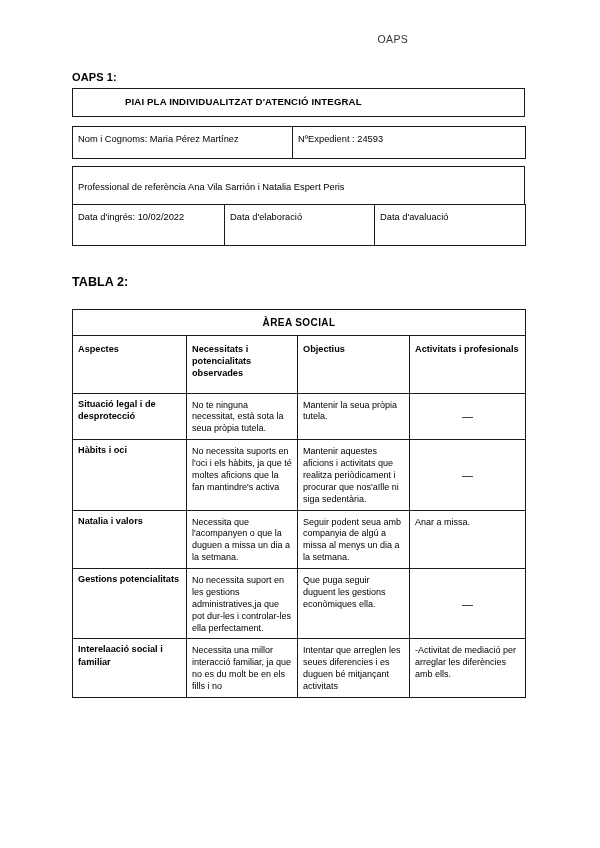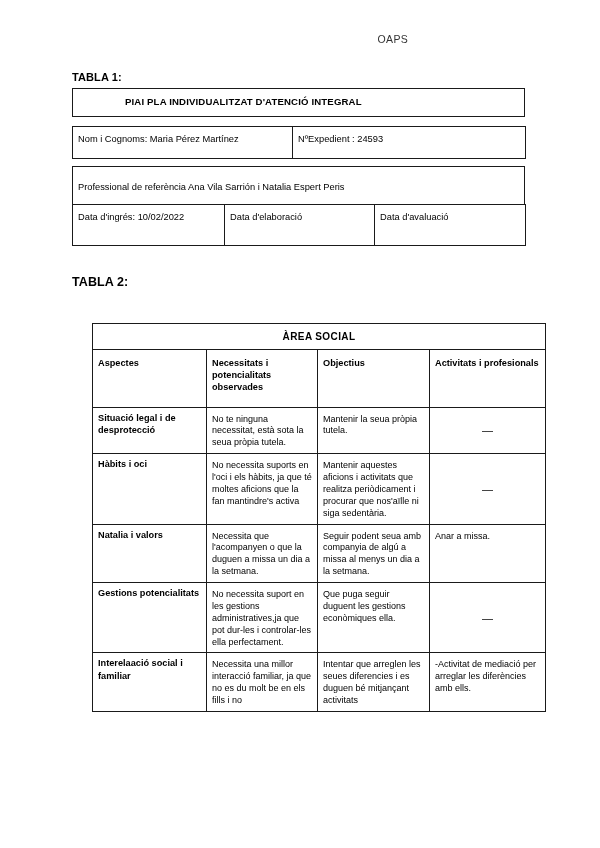--- a/index.html
+++ b/index.html
@@ -73,21 +73,21 @@
   #tbl1-name { top: 126px; padding-left: 20px; }
   #tbl1-name td { height: 21px; font-size: 9.3px; padding-top: 6px; }
 
   #tbl1-prof { top: 166px; }
   #tbl1-prof td { height: 19px; font-size: 9.3px; padding-top: 14px; }
 
   #tbl1-dates { top: 204px; }
   #tbl1-dates td { height: 30px; font-size: 9.3px; padding-top: 6px; }
 
   
-  #tbl2 { top: 323px; margin-left: 20px; }
+  #tbl2 { top: 309px; }
   #tbl2 td { font-size: 9px; }
   #tbl2 .area-head {
     text-align: center;
     font-weight: bold;
     font-size: 10px;
     letter-spacing: 0.4px;
     padding: 6px 4px;
   }
   #tbl2 .colhead {
     font-weight: bold;
@@ -106,21 +106,21 @@
   }
   #tbl2 .cellpad { padding-top: 6px; }
 </style>
 </head>
 <body>
 
 <div class="page">
 
   <div class="header-right">OAPS</div>
 
-  <div class="section-label t1">TABLA 1:</div>
+  <div class="section-label t1">OAPS 1:</div>
 
   <table class="doc" id="tbl1-title">
     <tbody>
         <tr>
       <td>PIAI   PLA INDIVIDUALITZAT D'ATENCIÓ INTEGRAL</td>
     </tr>
   </tbody>
     </table>
 
   <table class="doc" id="tbl1-name">

